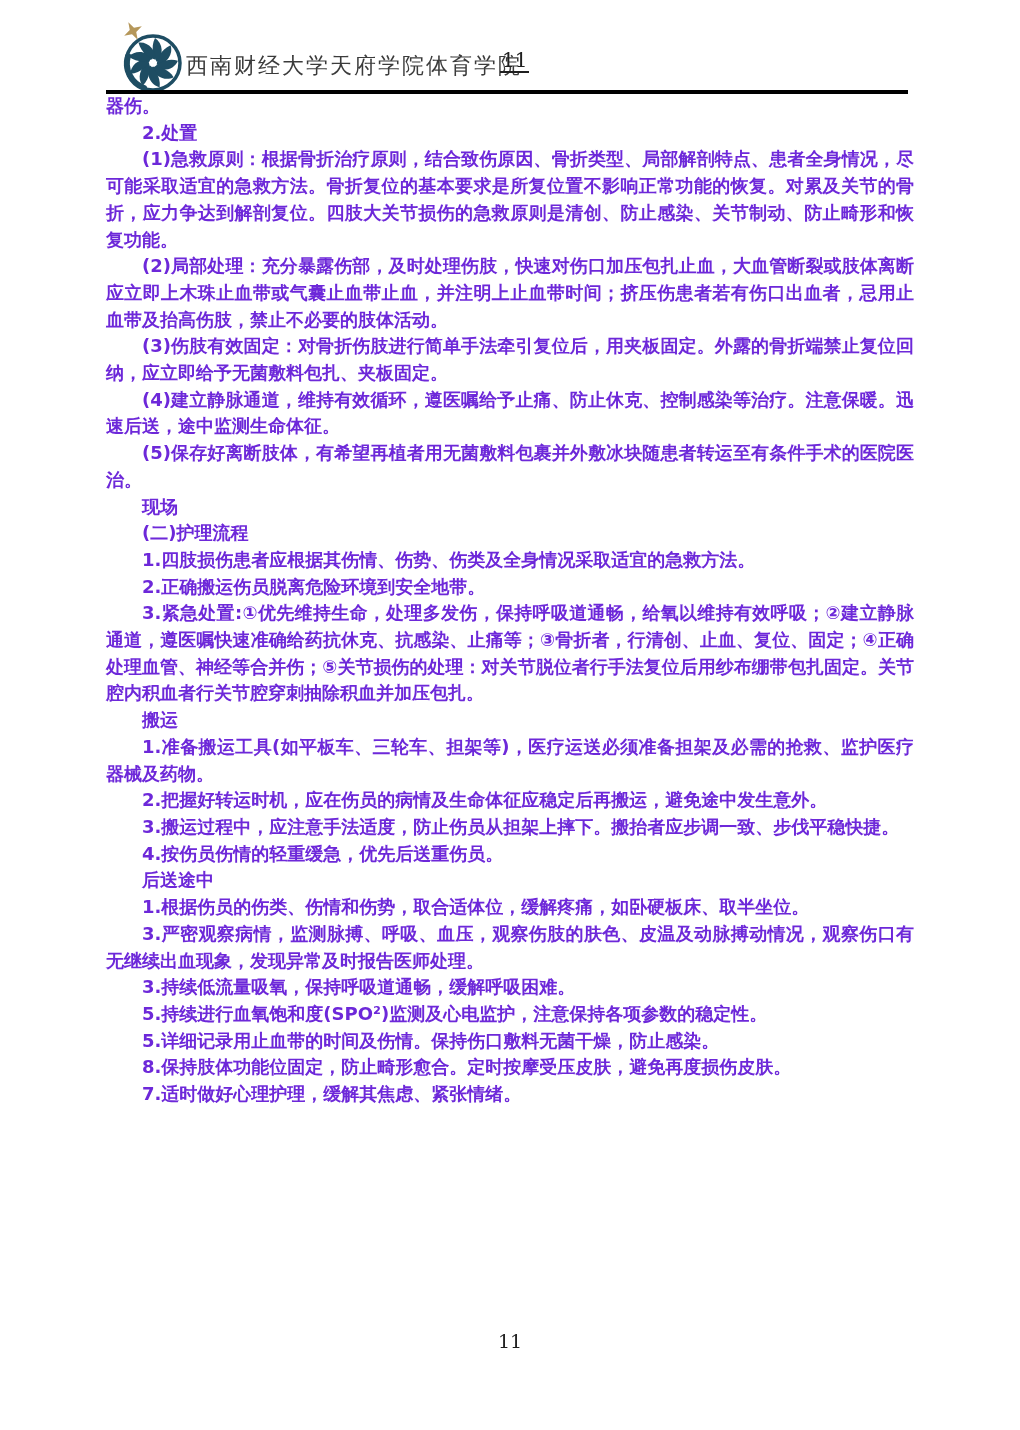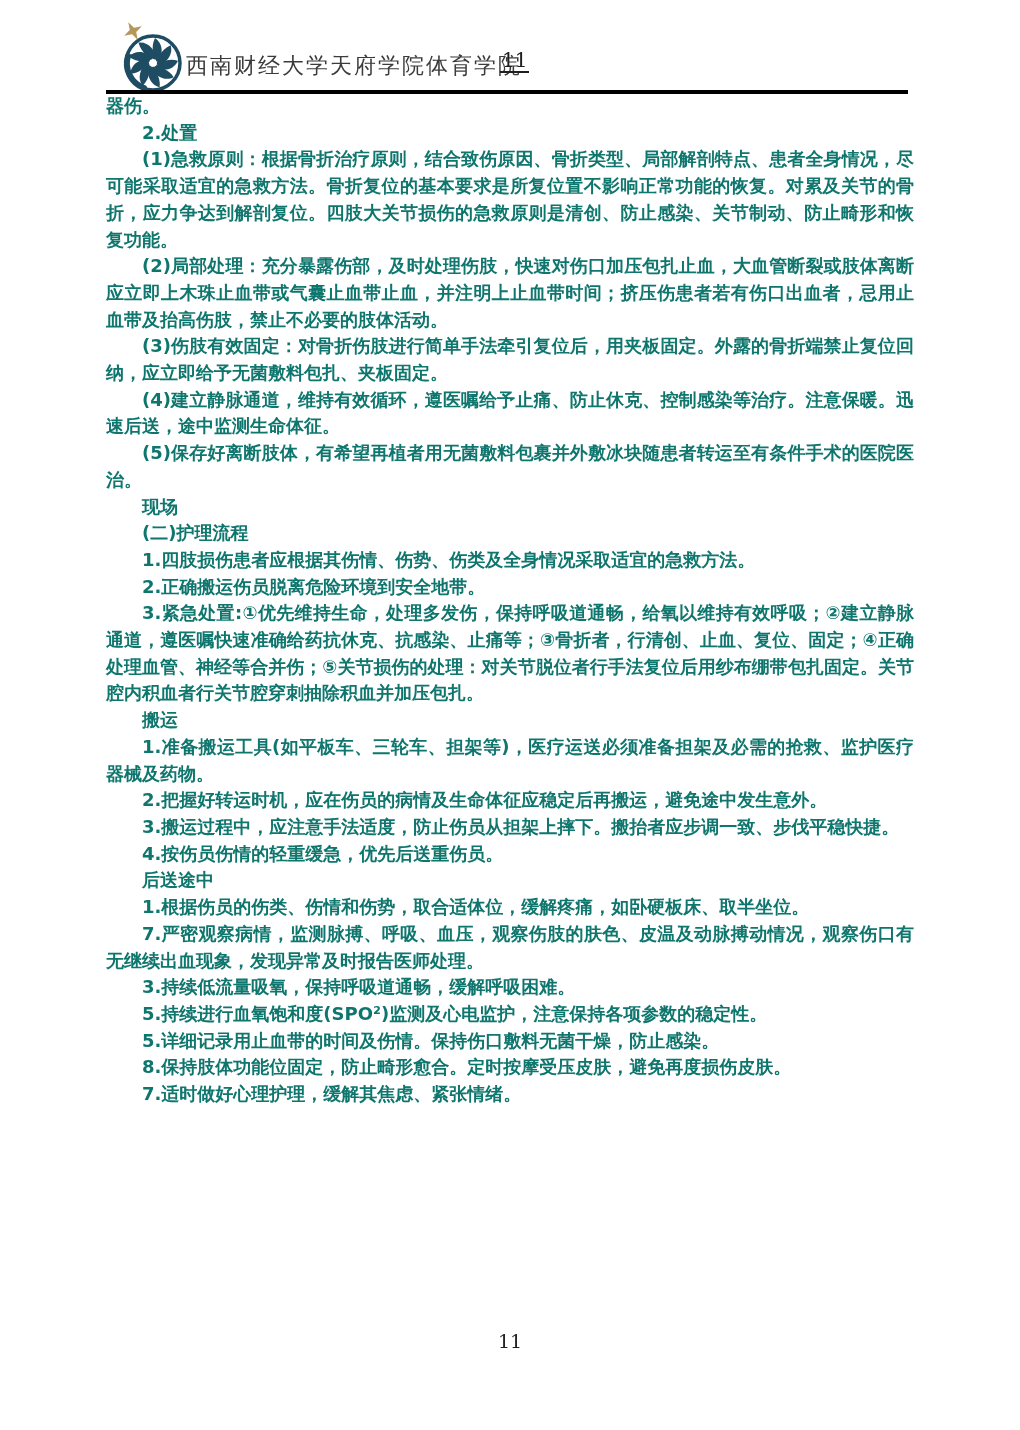--- a/index.html
+++ b/index.html
@@ -58,21 +58,21 @@
 
   
   .doc-body {
     position: absolute;
     left: 106px;
     top: 93px;
     width: 808px;
     font-size: 18px;
     line-height: 26.7px;
     font-weight: 700;
-    color: #0f766e;
+    color: #6d28d9;
     text-align: justify;
   }
   .para { margin: 0; }
   .indent { text-indent: 2em; }
   .gap { }
 
   
   .footer-pagenum {
     position: absolute;
     left: 0;
@@ -148,21 +148,21 @@
     <p class="para indent">1.四肢损伤患者应根据其伤情、伤势、伤类及全身情况采取适宜的急救方法。</p>
     <p class="para indent">2.正确搬运伤员脱离危险环境到安全地带。</p>
     <p class="para indent">3.紧急处置:①优先维持生命，处理多发伤，保持呼吸道通畅，给氧以维持有效呼吸；②建立静脉通道，遵医嘱快速准确给药抗休克、抗感染、止痛等；③骨折者，行清创、止血、复位、固定；④正确处理血管、神经等合并伤；⑤关节损伤的处理：对关节脱位者行手法复位后用纱布绷带包扎固定。关节腔内积血者行关节腔穿刺抽除积血并加压包扎。</p>
     <p class="para indent gap">搬运</p>
     <p class="para indent">1.准备搬运工具(如平板车、三轮车、担架等)，医疗运送必须准备担架及必需的抢救、监护医疗器械及药物。</p>
     <p class="para indent">2.把握好转运时机，应在伤员的病情及生命体征应稳定后再搬运，避免途中发生意外。</p>
     <p class="para indent">3.搬运过程中，应注意手法适度，防止伤员从担架上摔下。搬抬者应步调一致、步伐平稳快捷。</p>
     <p class="para indent">4.按伤员伤情的轻重缓急，优先后送重伤员。</p>
     <p class="para indent gap">后送途中</p>
     <p class="para indent">1.根据伤员的伤类、伤情和伤势，取合适体位，缓解疼痛，如卧硬板床、取半坐位。</p>
-    <p class="para indent">7.严密观察病情，监测脉搏、呼吸、血压，观察伤肢的肤色、皮温及动脉搏动情况，观察伤口有无继续出血现象，发现异常及时报告医师处理。</p>
+    <p class="para indent">3.严密观察病情，监测脉搏、呼吸、血压，观察伤肢的肤色、皮温及动脉搏动情况，观察伤口有无继续出血现象，发现异常及时报告医师处理。</p>
     <p class="para indent">3.持续低流量吸氧，保持呼吸道通畅，缓解呼吸困难。</p>
     <p class="para indent">5.持续进行血氧饱和度(SPO²)监测及心电监护，注意保持各项参数的稳定性。</p>
     <p class="para indent">5.详细记录用止血带的时间及伤情。保持伤口敷料无菌干燥，防止感染。</p>
     <p class="para indent">8.保持肢体功能位固定，防止畸形愈合。定时按摩受压皮肤，避免再度损伤皮肤。</p>
     <p class="para indent">7.适时做好心理护理，缓解其焦虑、紧张情绪。</p>
   </main>
 
   <div class="footer-pagenum">11</div>
 
 </div>

